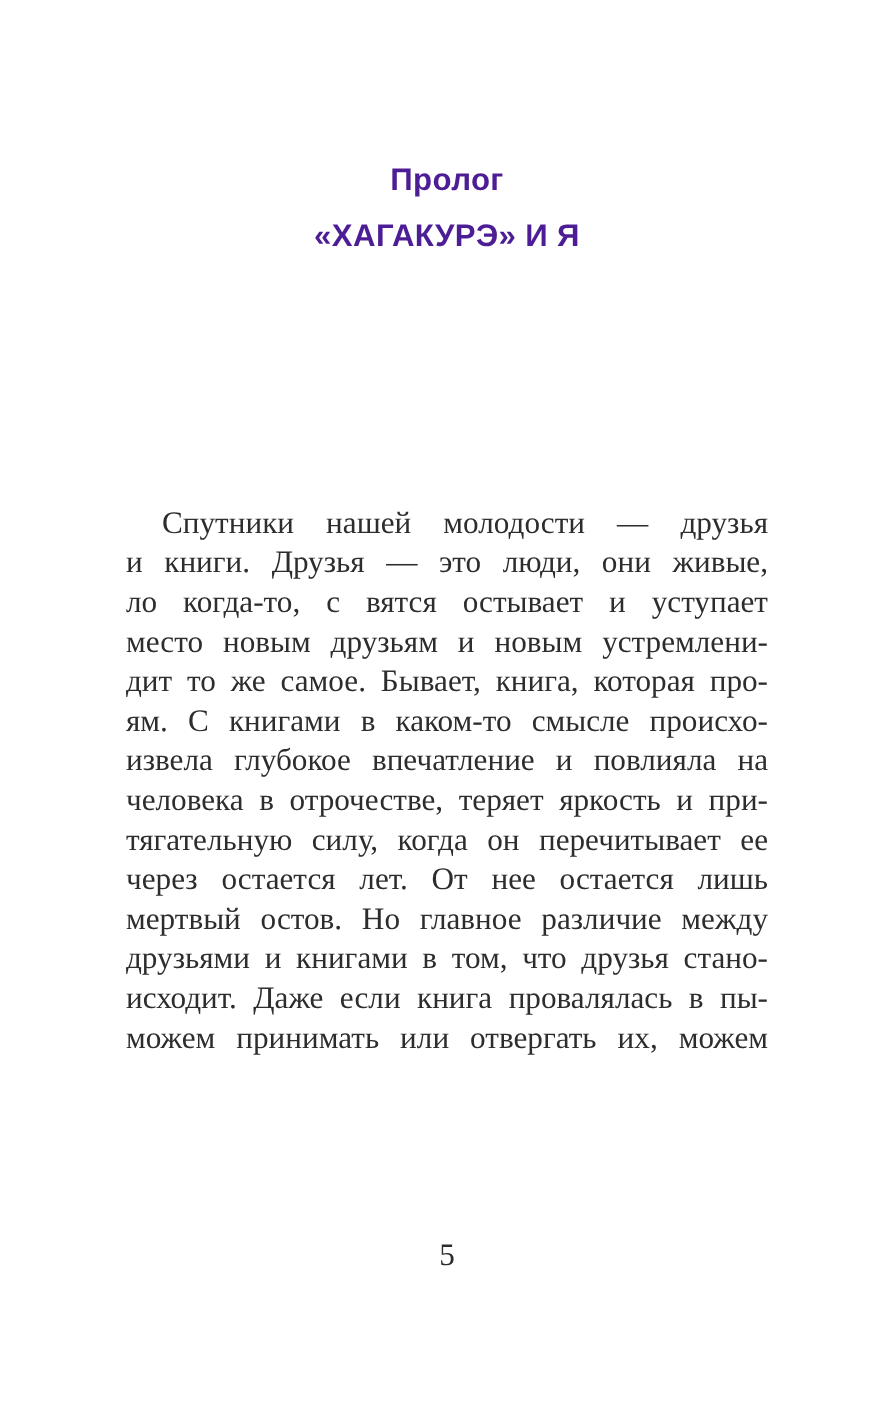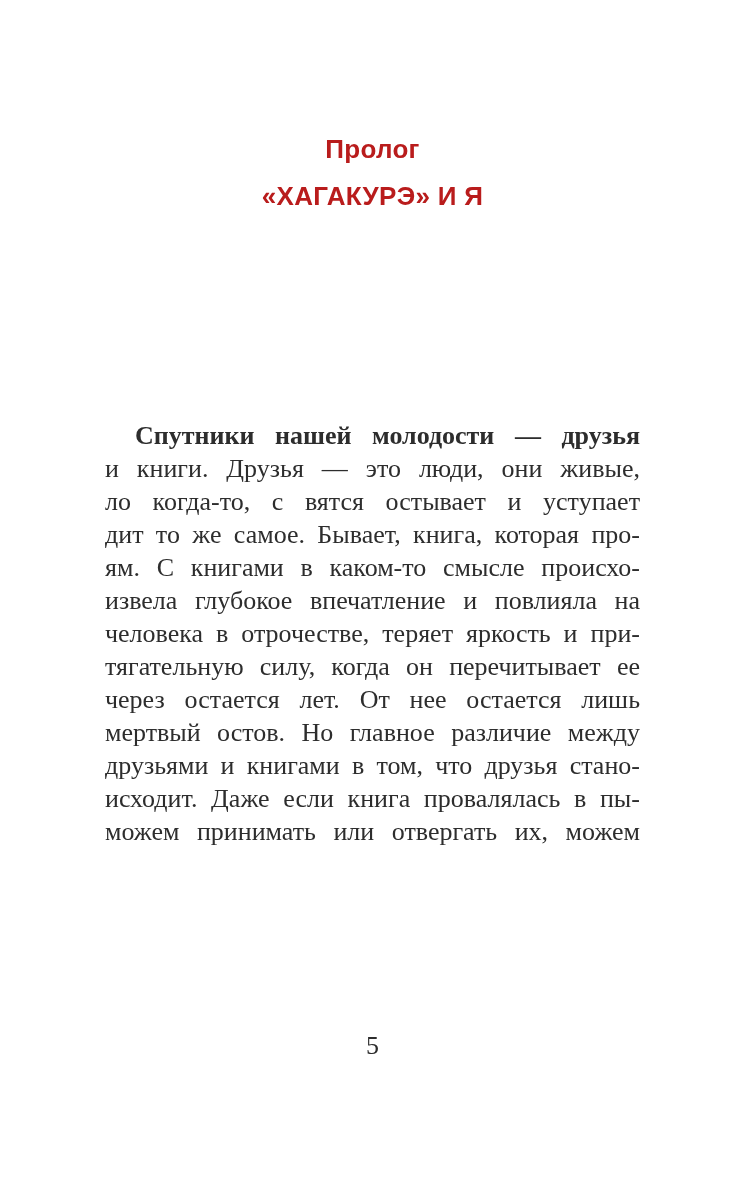--- a/index.html
+++ b/index.html
@@ -21,41 +21,40 @@
   .heading {
     position: absolute;
     top: 126px;
     left: 105px;
     width: 535px;
     text-align: center;
     font-family: "Liberation Sans", sans-serif;
     font-weight: bold;
     font-size: 26px;
     line-height: 47px;
-    color: #b91c1c;
+    color: #4c1d95;
     letter-spacing: 0.3px;
   }
   .body-text {
     position: absolute;
     top: 419px;
     left: 105px;
     width: 535px;
     color: #2d2d2d;
     font-size: 26px;
   }
   .body-line {
     height: 33px;
     line-height: 33px;
     text-align: justify;
     text-align-last: justify;
     overflow: hidden;
   }
   .body-line.indent {
     padding-left: 30px;
-    font-weight: bold;
   }
   .page-number {
     position: absolute;
     top: 1031px;
     left: 105px;
     width: 535px;
     text-align: center;
     font-size: 26px;
     color: #2d2d2d;
   }
@@ -67,20 +66,21 @@
 
   <div class="heading">
     <div class="heading-line">Пролог</div>
     <div class="heading-line">«ХАГАКУРЭ» И Я</div>
   </div>
 
   <div class="body-text">
     <div class="body-line indent">Спутники нашей молодости — друзья</div>
     <div class="body-line">и книги. Друзья — это люди, они живые,</div>
     <div class="body-line">ло когда-то, с вятся остывает и уступает</div>
+    <div class="body-line">место новым друзьям и новым устремлени-</div>
     <div class="body-line">дит то же самое. Бывает, книга, которая про-</div>
     <div class="body-line">ям. С книгами в каком-то смысле происхо-</div>
     <div class="body-line">извела глубокое впечатление и повлияла на</div>
     <div class="body-line">человека в отрочестве, теряет яркость и при-</div>
     <div class="body-line">тягательную силу, когда он перечитывает ее</div>
     <div class="body-line">через остается лет. От нее остается лишь</div>
     <div class="body-line">мертвый остов. Но главное различие между</div>
     <div class="body-line">друзьями и книгами в том, что друзья стано-</div>
     <div class="body-line">исходит. Даже если книга провалялась в пы-</div>
     <div class="body-line">можем принимать или отвергать их, можем</div>

